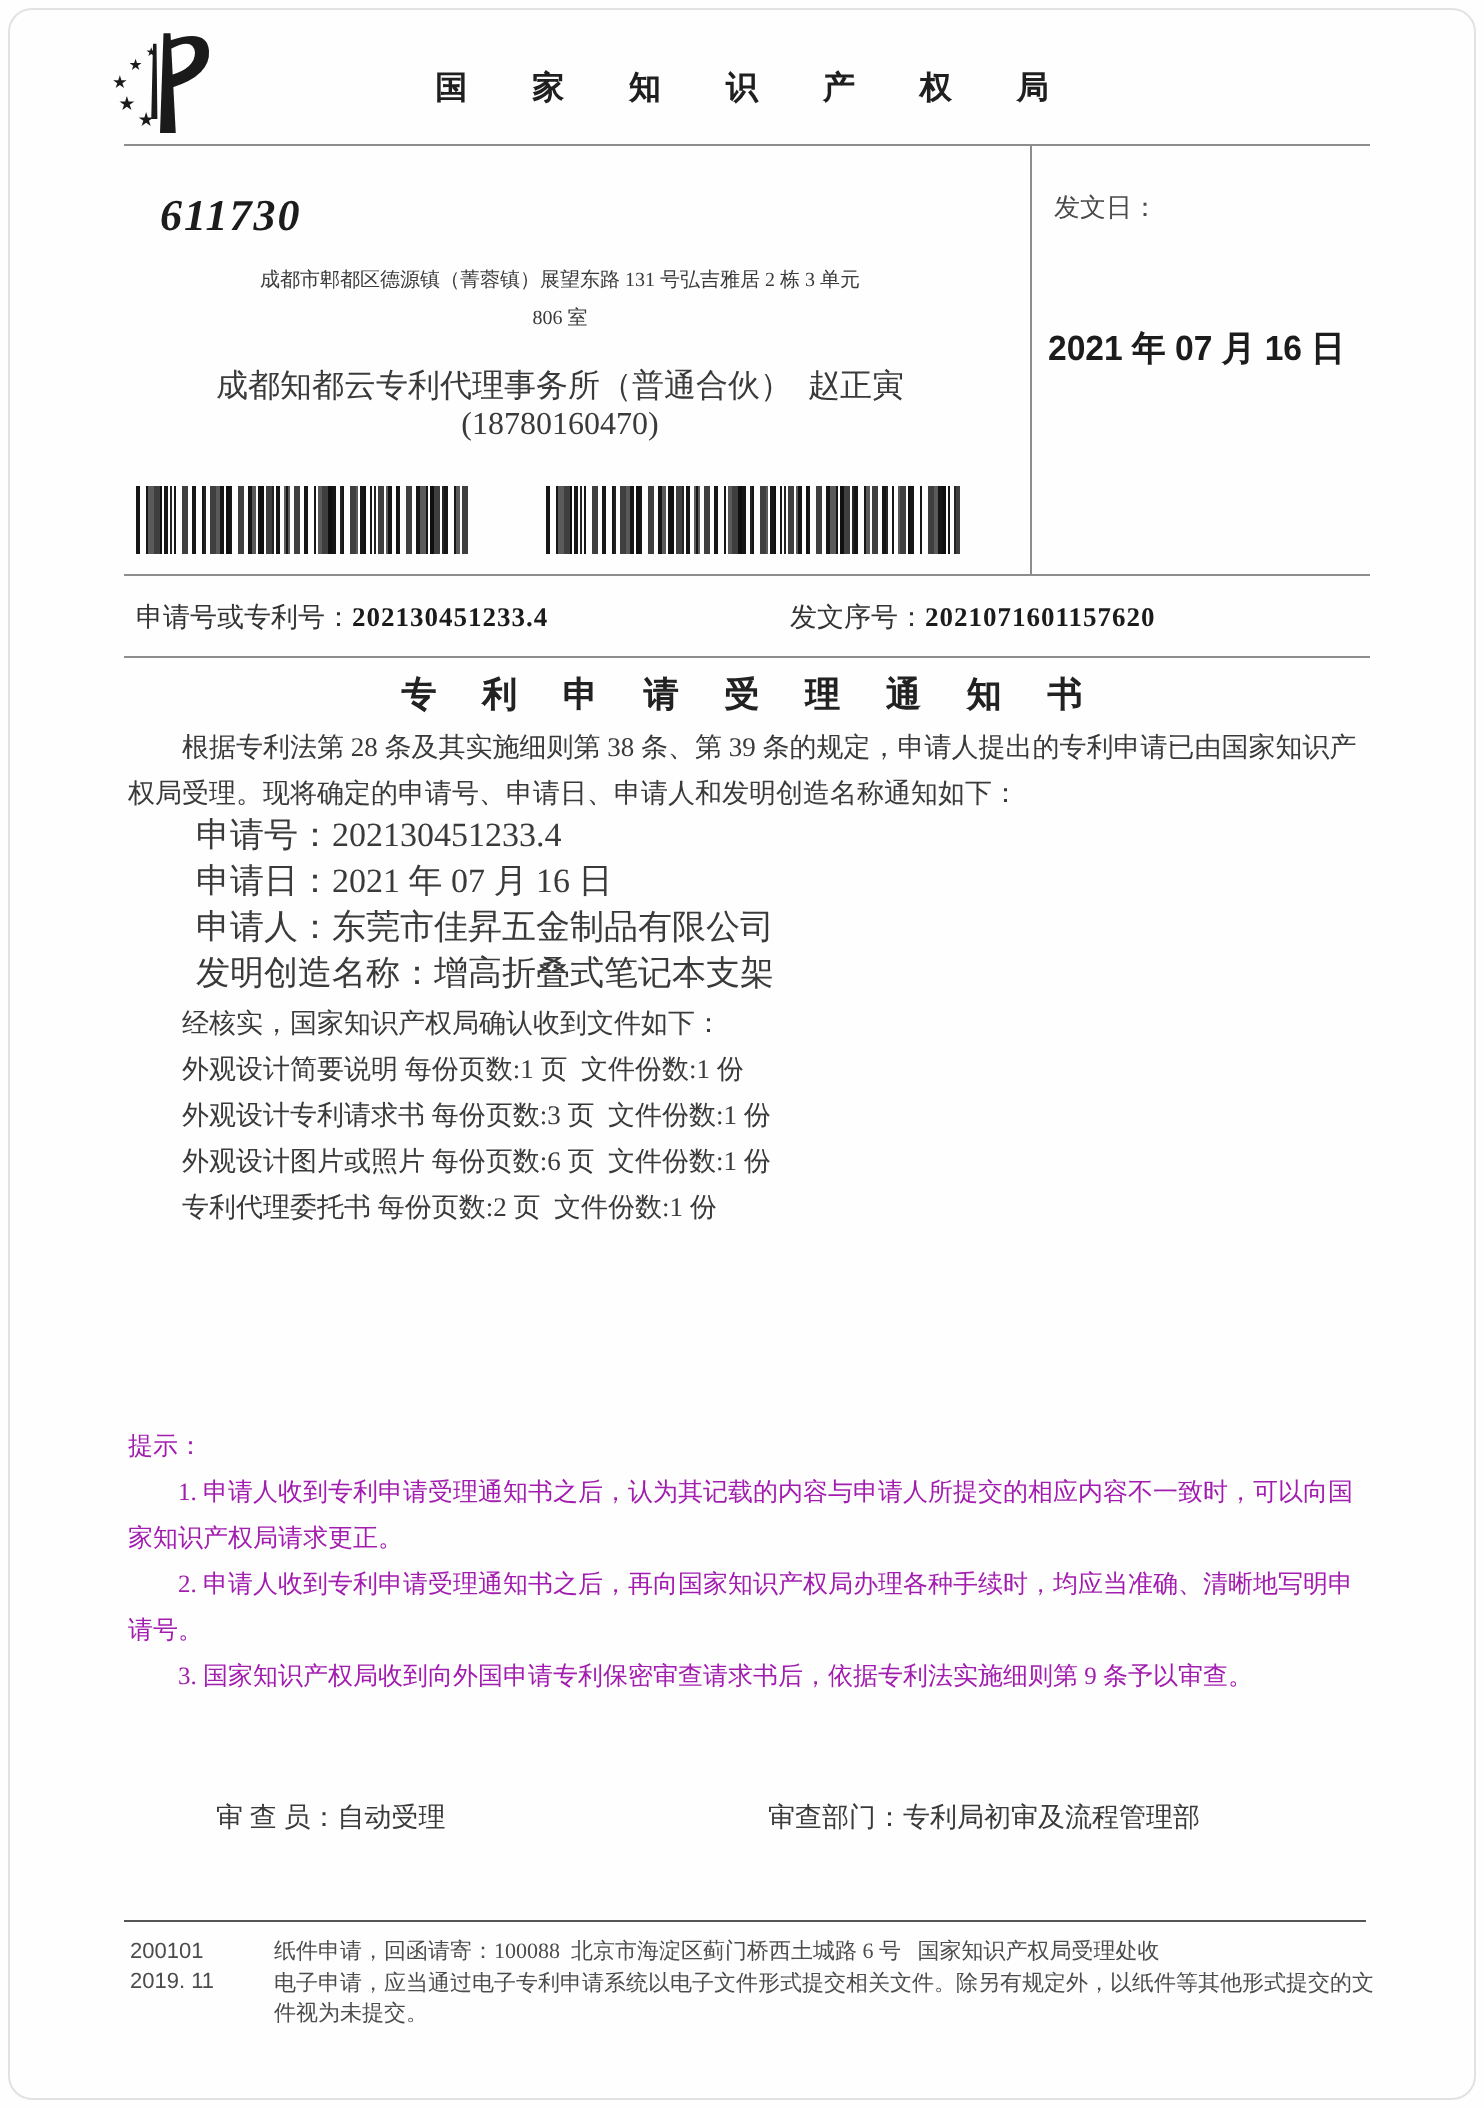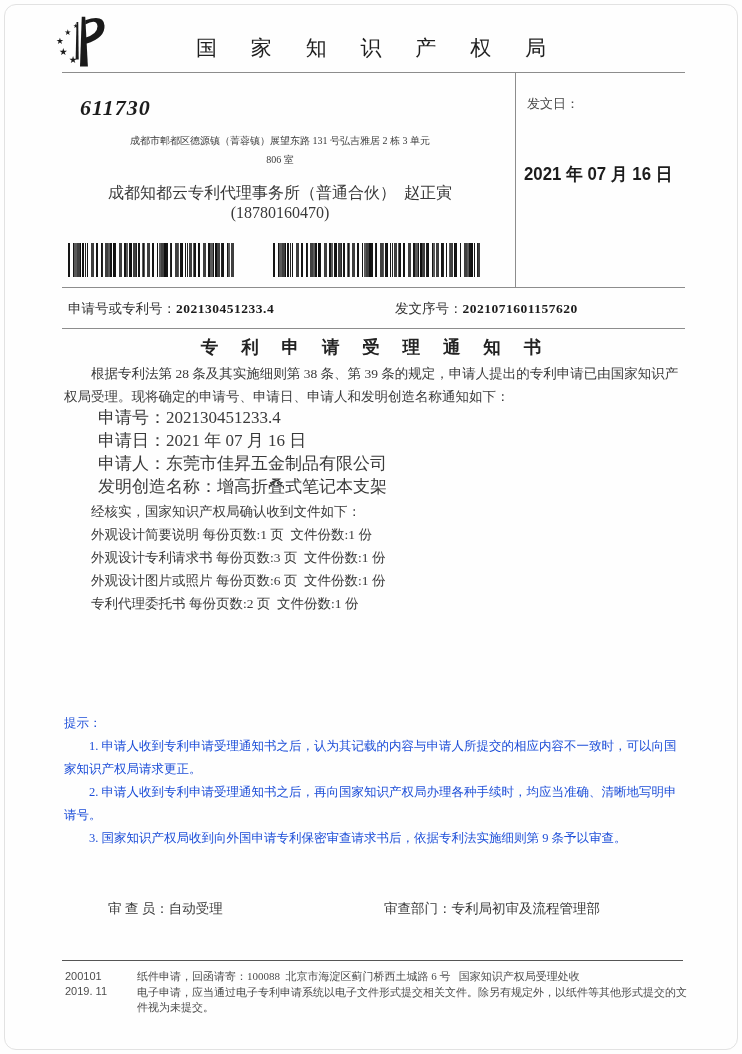--- a/index.html
+++ b/index.html
@@ -15,21 +15,21 @@
     position:absolute;inset:4px;
     border:1px solid #e2e2e2;
     border-radius:12px;
     pointer-events:none;
   }
   
   .logo{position:absolute;left:52px;top:14px;width:56px;height:56px;}
   .agency-title{
     position:absolute;left:0;right:0;top:34px;
     text-align:center;
-    font-size:21px;font-weight:normal;color:#1f1f1f;
+    font-size:16px;font-weight:bold;color:#1f1f1f;
     letter-spacing:14px;text-indent:14px;
     font-family:"Liberation Sans","DejaVu Sans",sans-serif;
   }
   .rule{position:absolute;background:#8d8d8d;height:1px;}
   .rule-top{left:62px;width:623px;top:72px;}
   .rule-2{left:62px;width:623px;top:287px;}
   .rule-3{left:62px;width:623px;top:328px;}
   .rule-footer{left:62px;width:621px;top:960px;background:#555;}
   .vrule{position:absolute;background:#8d8d8d;width:1px;}
   .datebox-vrule{left:515px;top:72px;height:215px;}
@@ -72,21 +72,21 @@
   }
   .intro{
     position:absolute;left:64px;top:362px;width:616px;margin:0;
     font-size:13.5px;line-height:23px;text-indent:2em;color:#3a3a3a;
   }
   .fields{position:absolute;left:64px;top:406px;width:616px;font-size:17px;line-height:23px;color:#3a3a3a;}
   .fields .field-line{text-indent:2em;}
   .received{position:absolute;left:64px;top:500px;width:616px;font-size:13.5px;line-height:23px;color:#3a3a3a;}
   .received div{text-indent:2em;white-space:pre-wrap;}
   
-  .tips{position:absolute;left:64px;top:712px;width:618px;font-size:12.5px;line-height:23px;color:#1d4ed8;}
+  .tips{position:absolute;left:64px;top:712px;width:618px;font-size:12.5px;line-height:23px;color:#a21caf;}
   .tips p{margin:0;text-indent:2em;}
   .tips .tips-heading{text-indent:0;}
   
   .signoff{position:absolute;left:0;top:900px;width:742px;font-size:13.5px;color:#3a3a3a;}
   .examiner{position:absolute;left:108px;top:0;}
   .department{position:absolute;left:384px;top:0;}
   
   .footer-codes{position:absolute;left:65px;top:969px;font-size:11px;color:#4c4c4c;
     font-family:"Liberation Sans","DejaVu Sans",sans-serif;line-height:15px;}
   .footer-notes{position:absolute;left:137px;top:969px;width:555px;font-size:11px;

